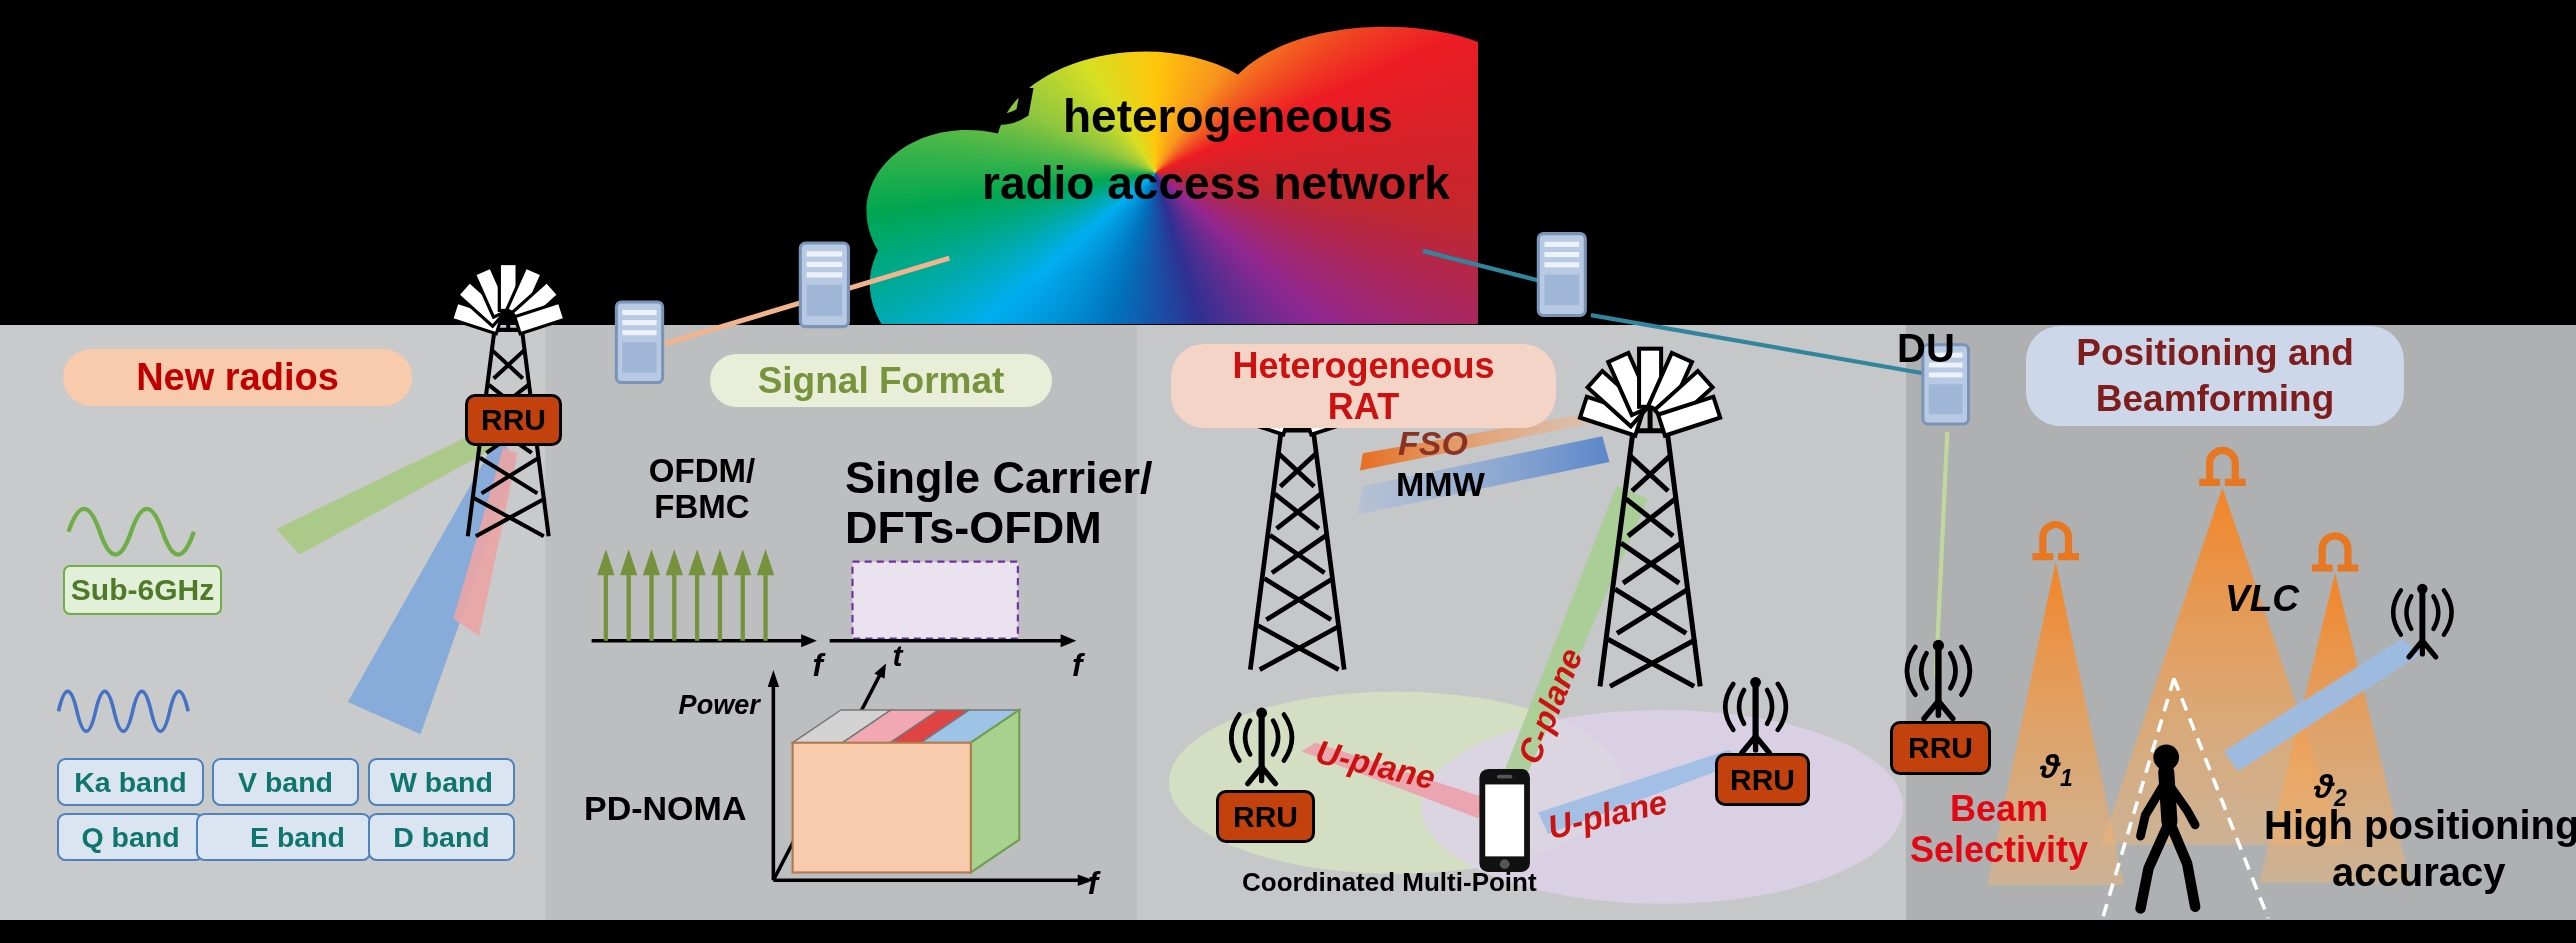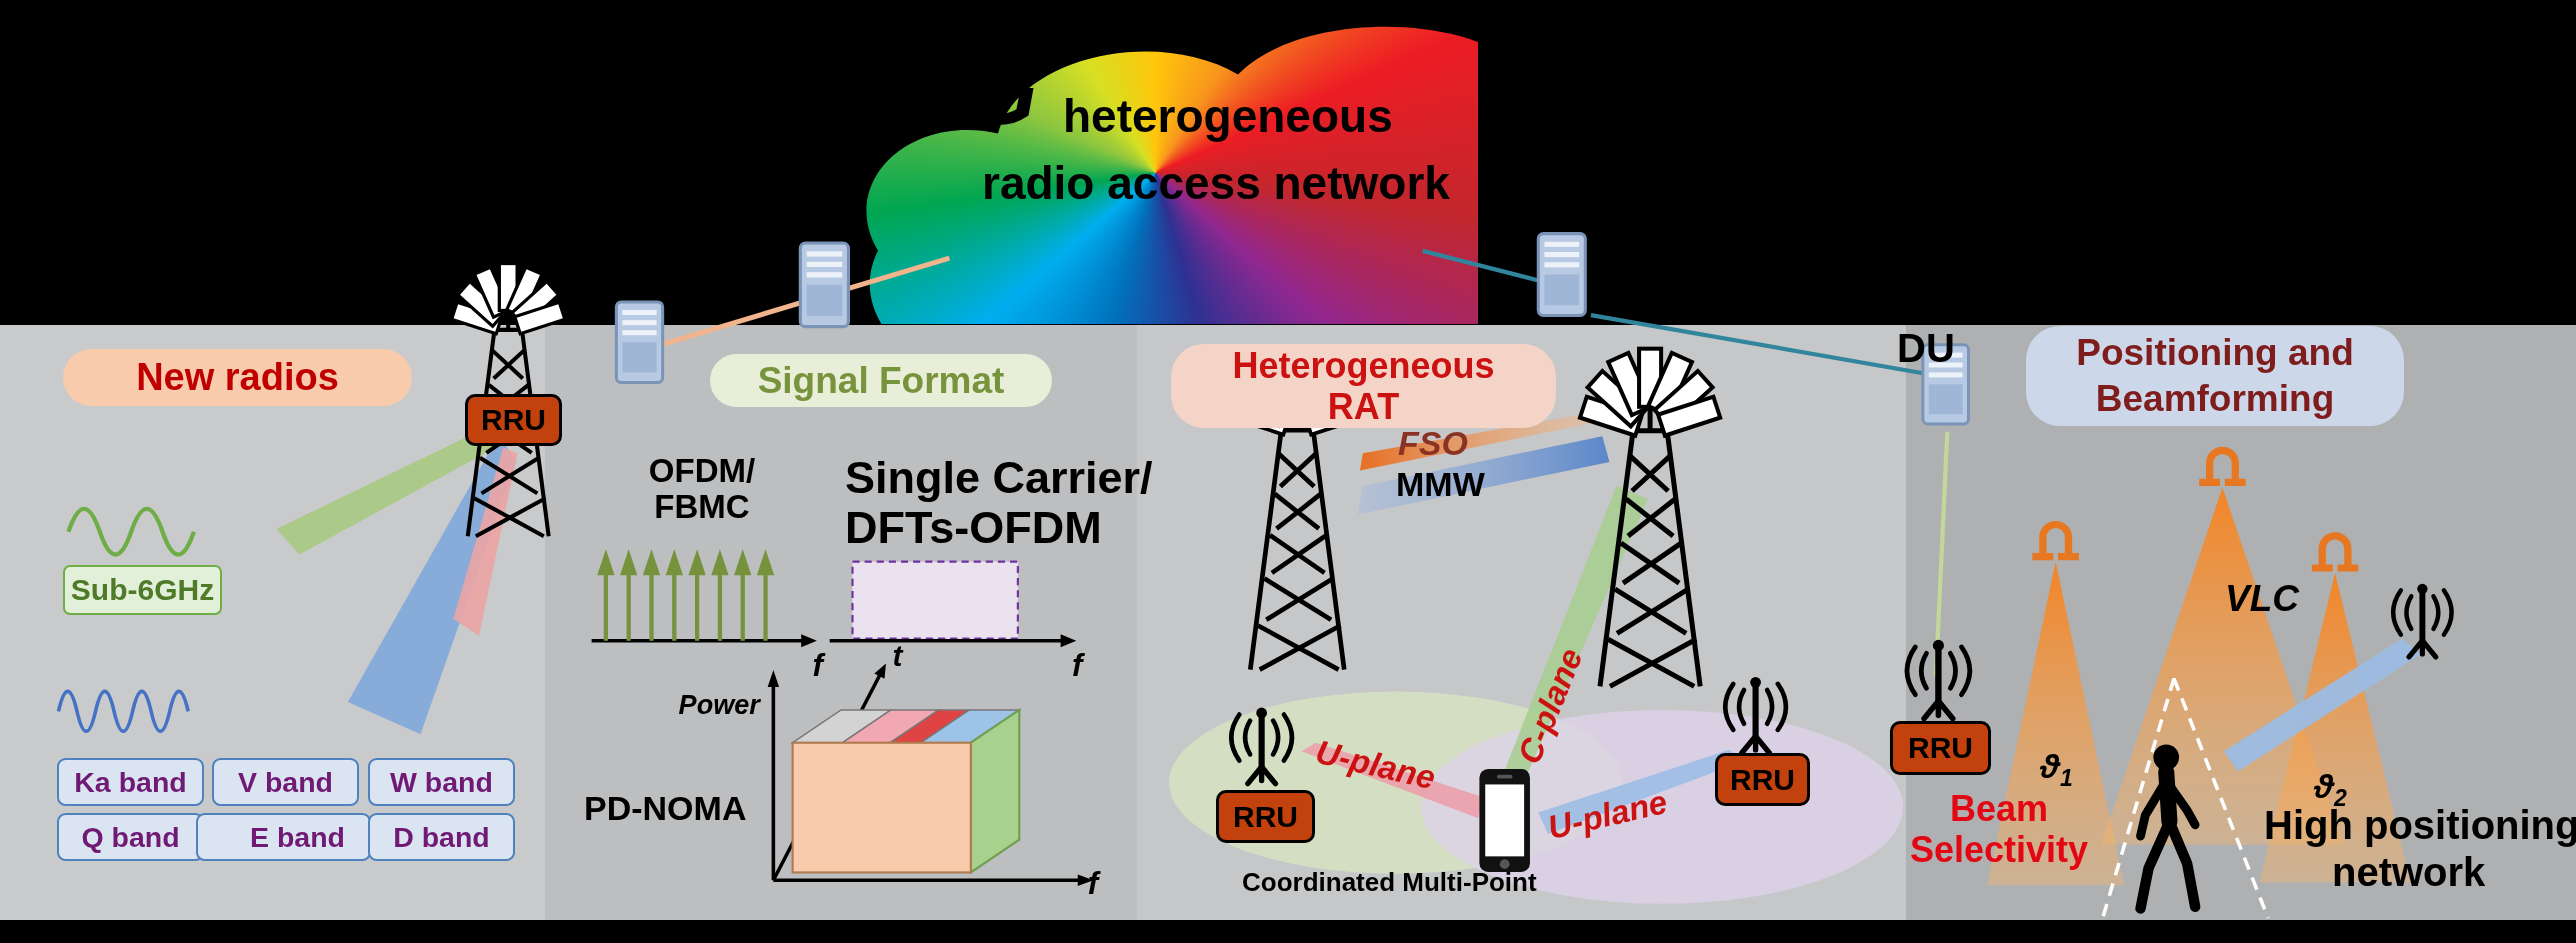--- a/index.html
+++ b/index.html
@@ -8,21 +8,21 @@
   .panel{position:absolute;top:325px;height:595px;}
   .abs{position:absolute;}
   .t{position:absolute;font-weight:bold;color:#000;white-space:nowrap;line-height:1.1;}
   .pill{position:absolute;display:flex;flex-direction:column;align-items:center;justify-content:center;
         font-weight:bold;text-align:center;}
   .rrubox{position:absolute;background:#c2410c;border:3.6px solid #000;border-radius:10px;
           display:flex;align-items:center;justify-content:center;font-weight:bold;
           font-size:30px;color:#000;}
   .band{position:absolute;width:143px;height:44px;background:#dbe5f1;border:2.9px solid #4f81bd;
         border-radius:8.6px;display:flex;align-items:center;justify-content:center;
-        color:#701a75;font-weight:bold;font-size:28.5px;}
+        color:#0f766e;font-weight:bold;font-size:28.5px;}
   svg text{font-family:"Liberation Sans",sans-serif;}
 </style>
 </head>
 <body>
 
 <div id="stage">
 
   <div class="panel" style="left:0;width:545px;background:#c9cacb;"></div>
   <div class="panel" style="left:545px;width:592px;background:#bdbebf;"></div>
   <div class="panel" style="left:1137px;width:769px;background:#c6c7c8;"></div>
@@ -285,16 +285,16 @@
     <span>ϑ</span><span style="font-size:23px;vertical-align:sub;">1</span>
   </div>
   <div class="t" style="left:2314px;top:768px;font-size:34px;font-style:italic;">
     <span>ϑ</span><span style="font-size:23px;vertical-align:sub;">2</span>
   </div>
   <div class="t" style="left:1892px;top:788px;width:214px;text-align:center;font-size:36px;line-height:41px;color:#e30613;">
     <div>Beam</div>
     <div>Selectivity</div>
   </div>
   <div class="t" style="left:2264px;top:803px;font-size:40px;">High positioning</div>
-  <div class="t" style="left:2332px;top:850px;font-size:40px;">network</div>
+  <div class="t" style="left:2332px;top:850px;font-size:40px;">accuracy</div>
 
 </div>
 
 
 </body></html>

